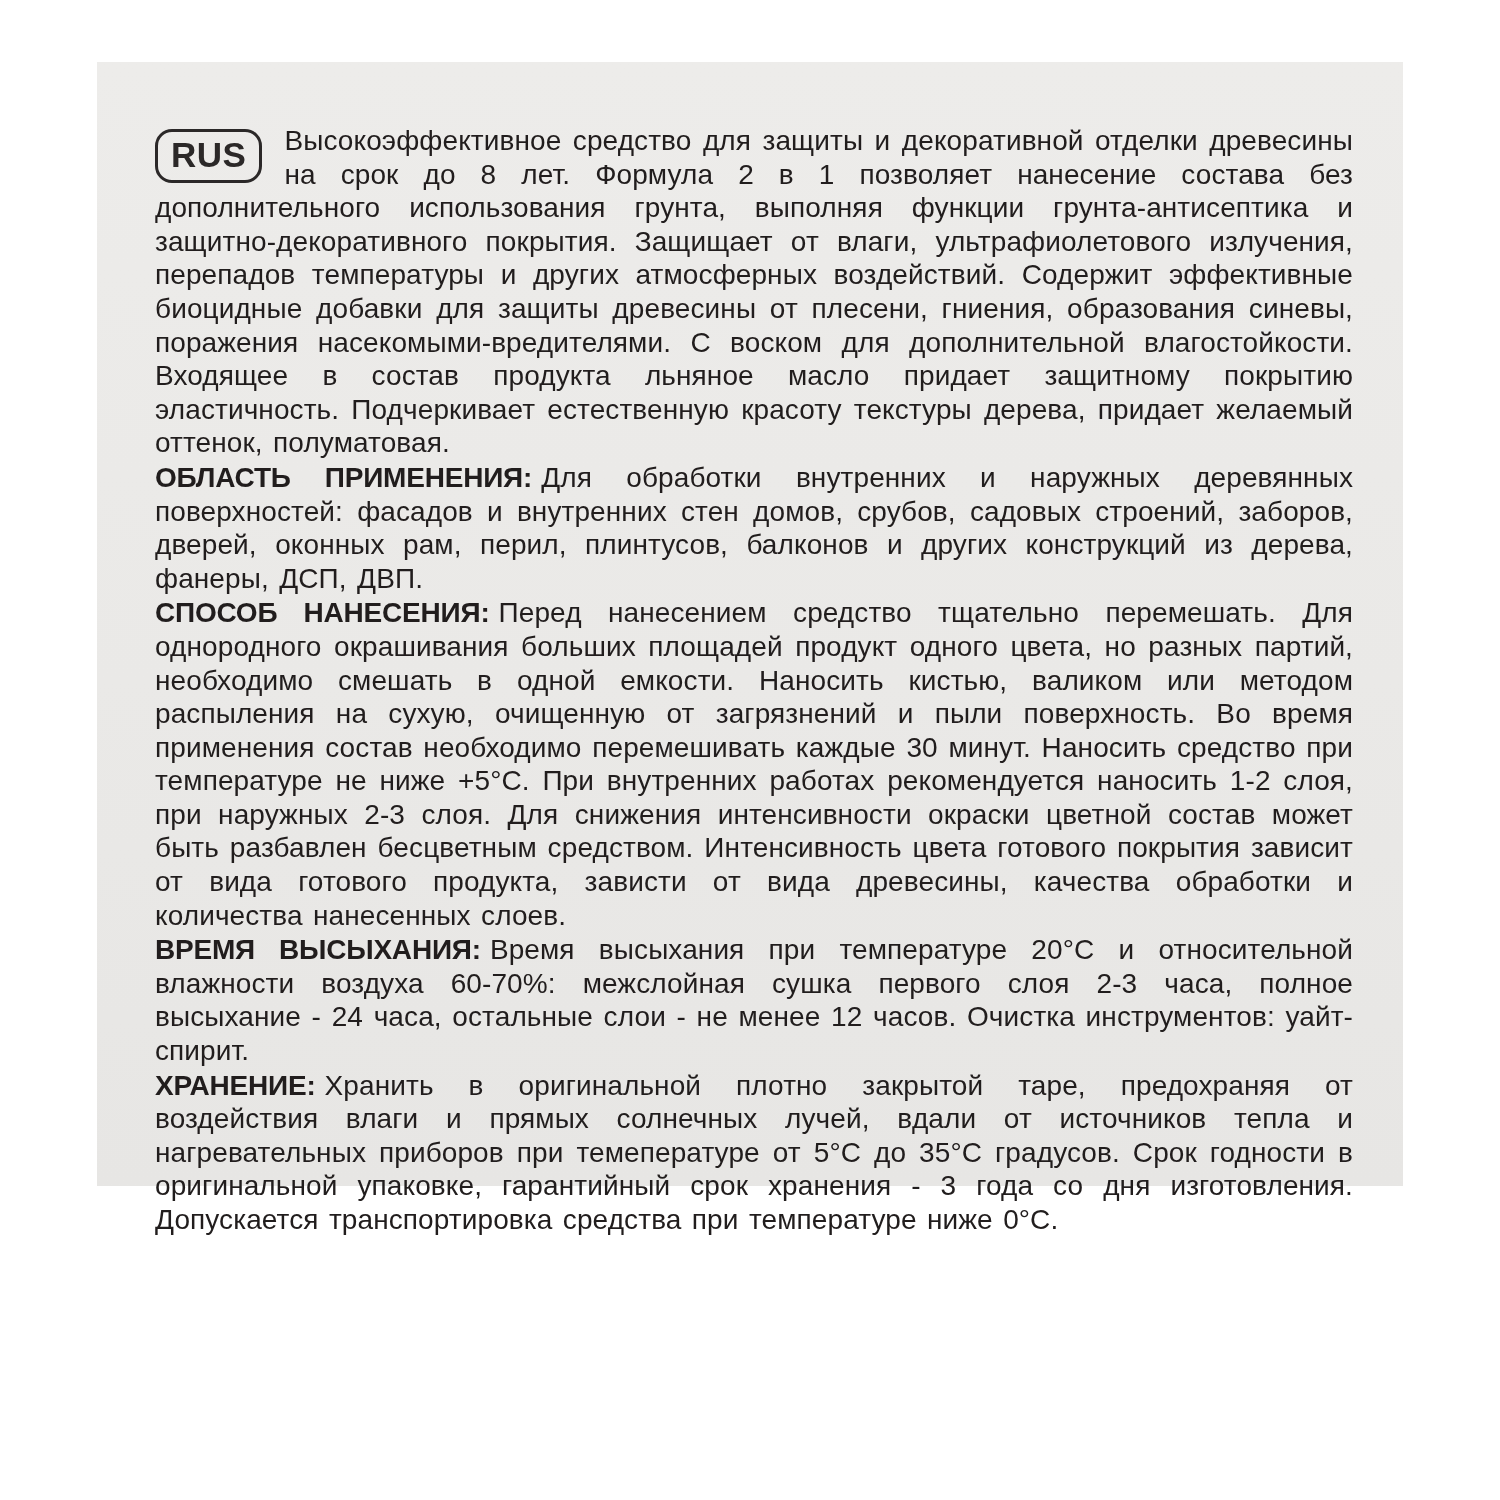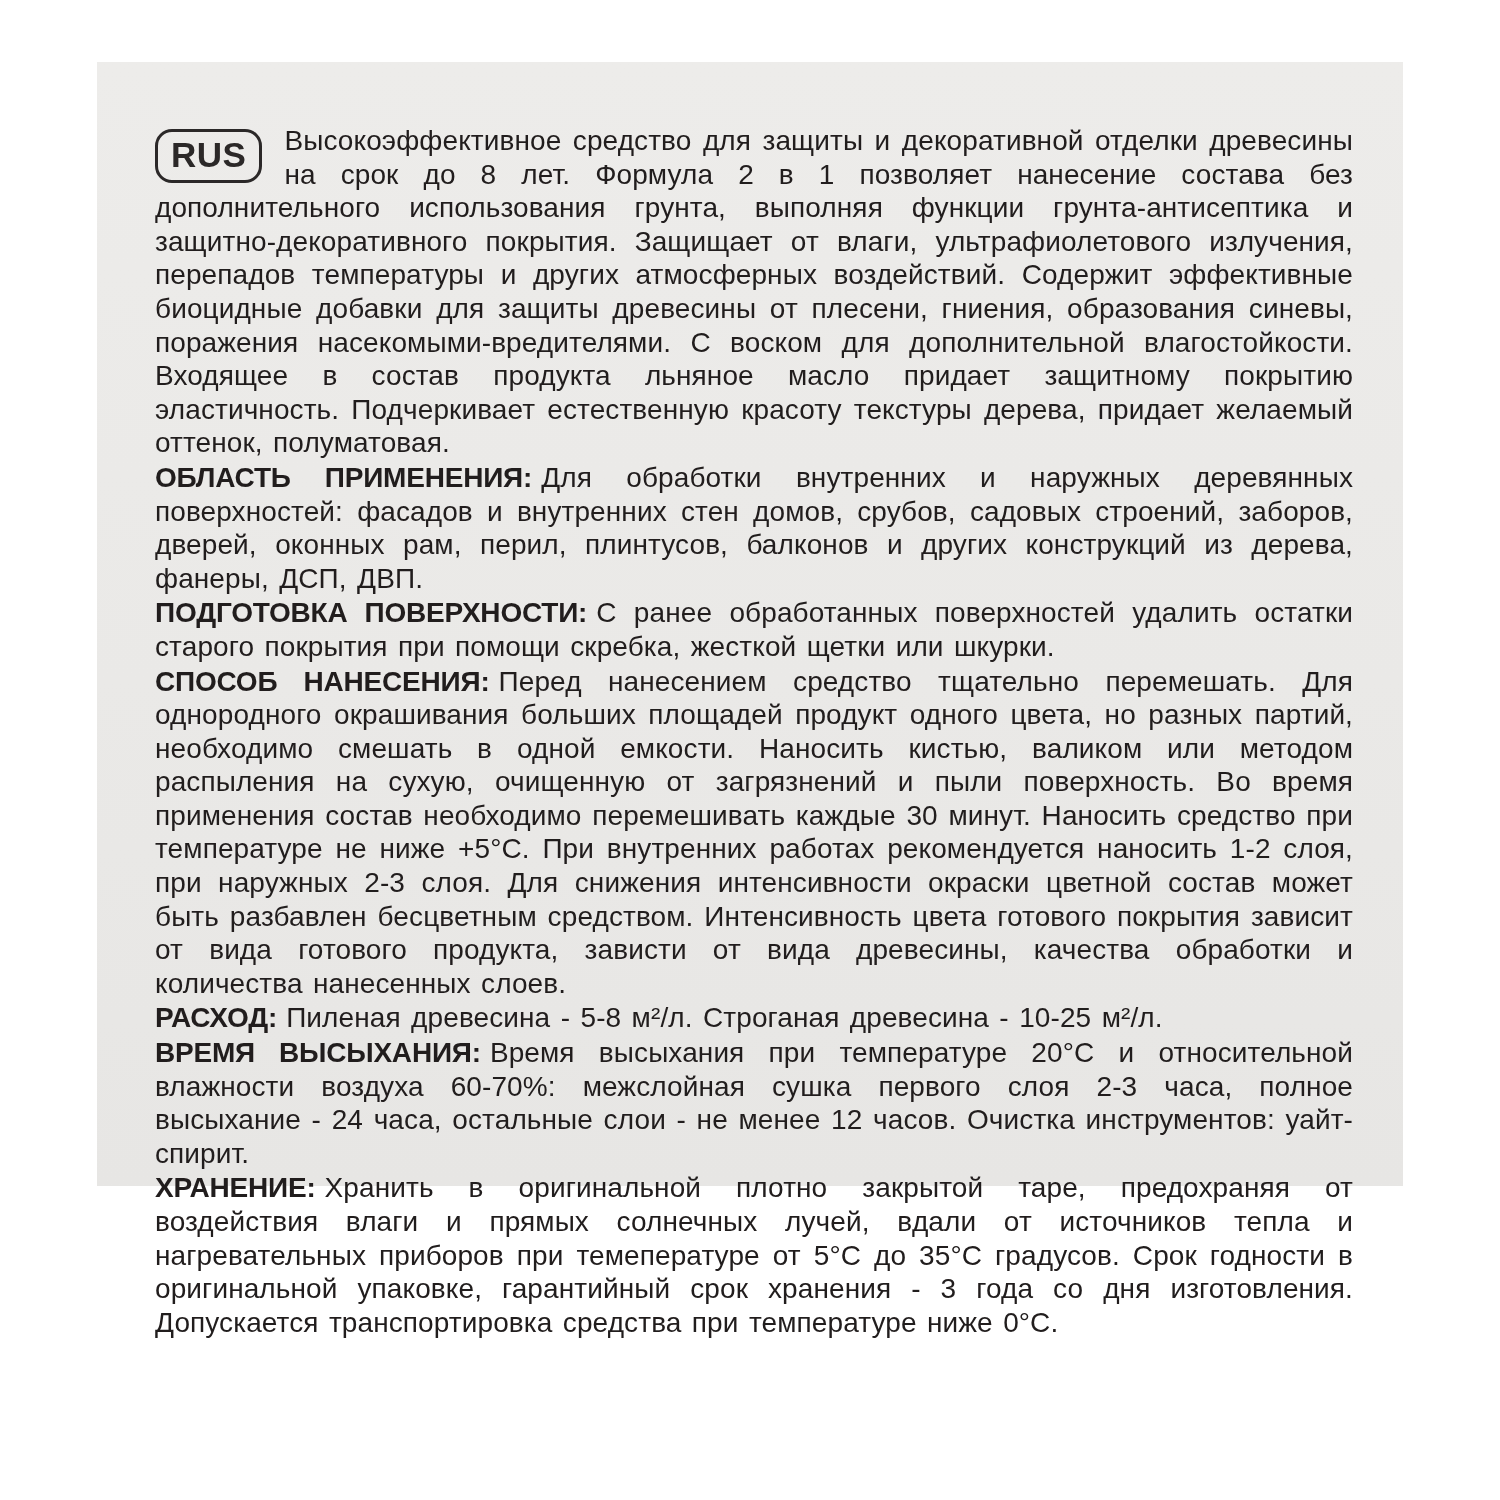--- a/index.html
+++ b/index.html
@@ -61,31 +61,25 @@
   <div class="label-text">
 
     <p>
       <span class="rus-badge">RUS</span><span>Высокоэффективное средство для защиты и декоративной отделки древесины на срок до 8 лет. Формула 2 в 1 позволяет нанесение состава без дополнительного использования грунта, выполняя функции грунта-антисептика и защитно-декоративного покрытия. Защищает от влаги, ультрафиолетового излучения, перепадов температуры и других атмосферных воздействий. Содержит эффективные биоцидные добавки для защиты древесины от плесени, гниения, образования синевы, поражения насекомыми-вредителями. С воском для дополнительной влагостойкости. Входящее в состав продукта льняное масло придает защитному покрытию эластичность. Подчеркивает естественную красоту текстуры дерева, придает желаемый оттенок, полуматовая.</span>
     </p>
 
     <p class="section">
       <span class="sec-heading">ОБЛАСТЬ ПРИМЕНЕНИЯ:</span><span>Для обработки внутренних и наружных деревянных поверхностей: фасадов и внутренних стен домов, срубов, садовых строений, заборов, дверей, оконных рам, перил, плинтусов, балконов и других конструкций из дерева, фанеры, ДСП, ДВП.</span>
     </p>
 
-    <p class="section">
-      <span class="sec-heading">ПОДГОТОВКА ПОВЕРХНОСТИ:</span><span>С ранее обработанных поверхностей удалить остатки старого покрытия при помощи скребка, жесткой щетки или шкурки.</span>
-    </p>
 
     <p class="section">
       <span class="sec-heading">СПОСОБ НАНЕСЕНИЯ:</span><span>Перед нанесением средство тщательно перемешать. Для однородного окрашивания больших площадей продукт одного цвета, но разных партий, необходимо смешать в одной емкости. Наносить кистью, валиком или методом распыления на сухую, очищенную от загрязнений и пыли поверхность. Во время применения состав необходимо перемешивать каждые 30 минут. Наносить средство при температуре не ниже +5°С. При внутренних работах рекомендуется наносить 1-2 слоя, при наружных 2-3 слоя. Для снижения интенсивности окраски цветной состав может быть разбавлен бесцветным средством. Интенсивность цвета готового покрытия зависит от вида готового продукта, зависти от вида древесины, качества обработки и количества нанесенных слоев.</span>
     </p>
 
-    <p class="section">
-      <span class="sec-heading">РАСХОД:</span><span>Пиленая древесина - 5-8 м²/л. Строганая древесина - 10-25 м²/л.</span>
-    </p>
 
     <p class="section">
       <span class="sec-heading">ВРЕМЯ ВЫСЫХАНИЯ:</span><span>Время высыхания при температуре 20°С и относительной влажности воздуха 60-70%: межслойная сушка первого слоя 2-3 часа, полное высыхание - 24 часа, остальные слои - не менее 12 часов. Очистка инструментов: уайт-спирит.</span>
     </p>
 
     <p class="section">
       <span class="sec-heading">ХРАНЕНИЕ:</span><span>Хранить в оригинальной плотно закрытой таре, предохраняя от воздействия влаги и прямых солнечных лучей, вдали от источников тепла и нагревательных приборов при темепературе от 5°С до 35°С градусов. Срок годности в оригинальной упаковке, гарантийный срок хранения - 3 года со дня изготовления. Допускается транспортировка средства при температуре ниже 0°С.</span>
     </p>
 
   </div>

